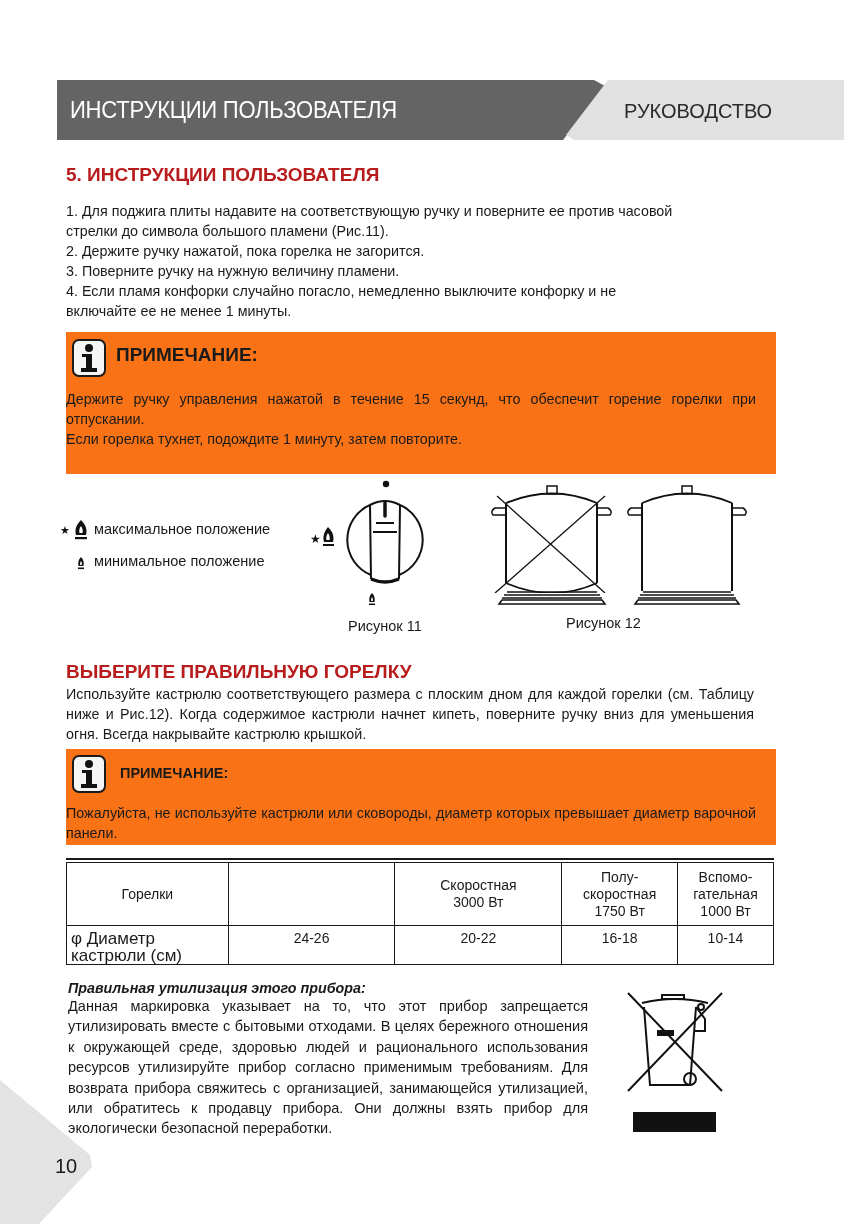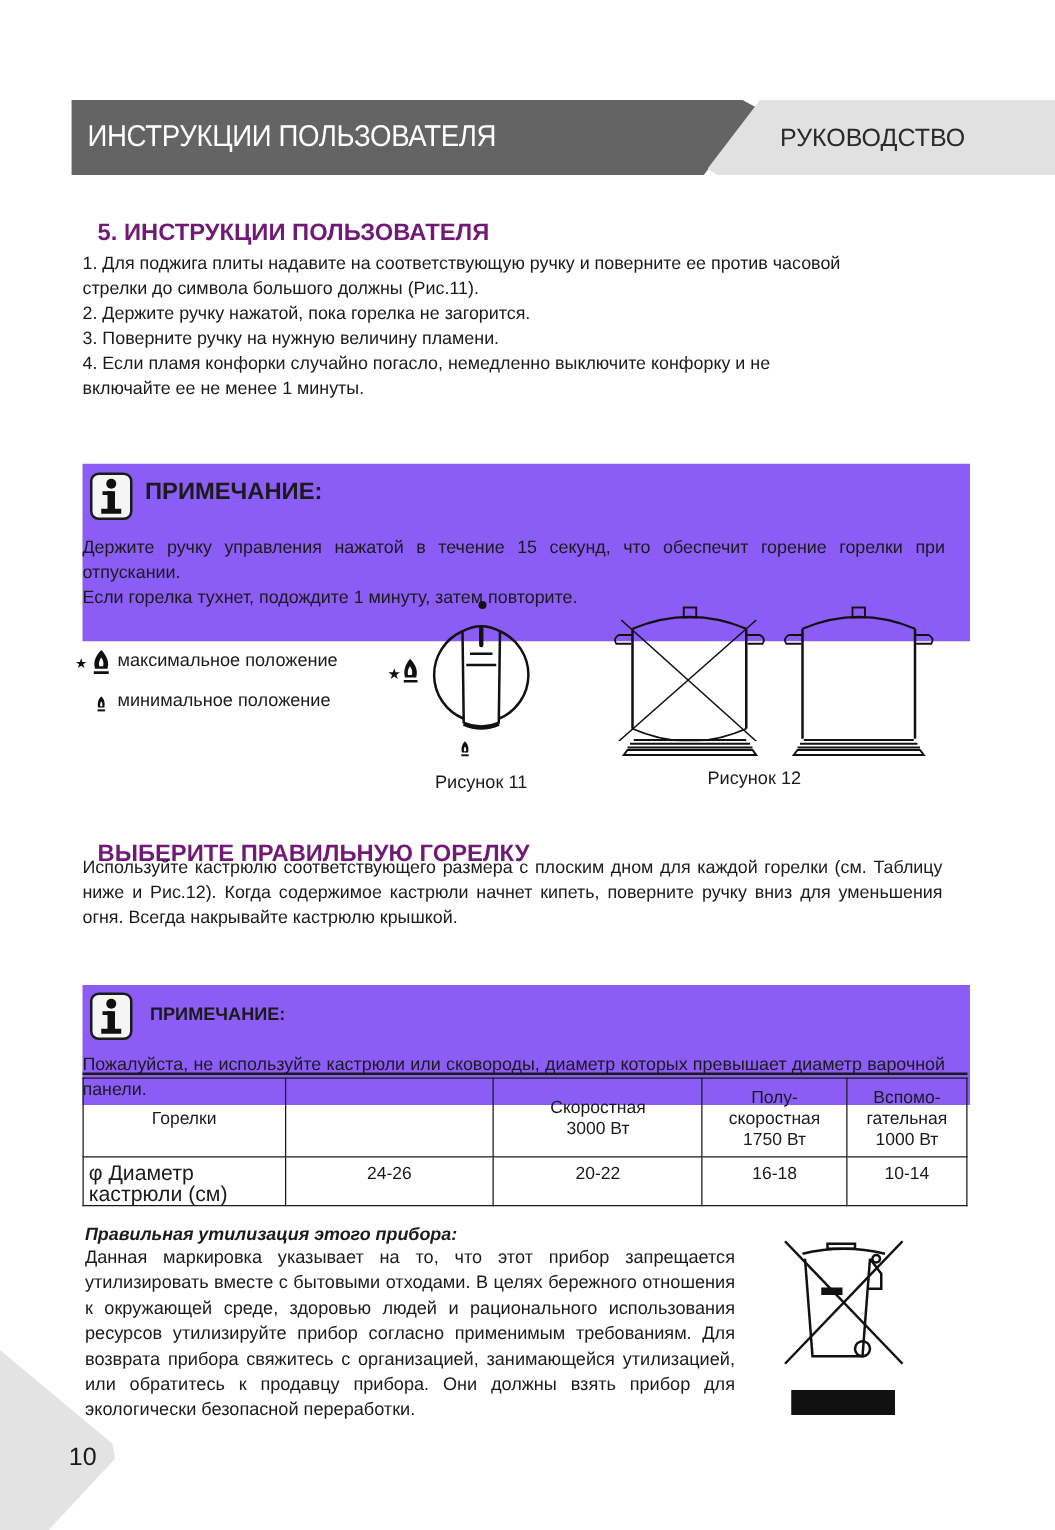--- a/index.html
+++ b/index.html
@@ -20,25 +20,25 @@
     left: 70px; top: 96px; font-size: 24px; color: #ffffff; letter-spacing: -0.3px;
     transform: scaleX(0.92); transform-origin: left center; white-space: nowrap;
   }
   .banner-light {
     left: 566px; top: 80px; width: 278px; height: 60px;
     background: #e1e1e1;
     clip-path: polygon(42px 0, 278px 0, 278px 60px, 8px 60px, 0 55px);
   }
   .banner-sub { left: 624px; top: 100px; font-size: 20px; color: #2a2a2a; white-space: nowrap; }
 
-  h2.sec { margin: 12px; font-size: 19px; font-weight: bold; color: #701a75; white-space: nowrap; }
+  h2.sec { margin: 0; font-size: 19px; font-weight: bold; color: #b91c1c; white-space: nowrap; }
   .p { font-size: 14.3px; line-height: 20px; margin: 0; }
   .justify { text-align: justify; text-align-last: left; }
 
-  .note-box { background: #8b5cf6; margin-top: 39px; }
+  .note-box { background: #f97316; }
   .info-icon {
     width: 34px; height: 38px; border: 2px solid #1a1a1a; border-radius: 7px;
     background: #f5f5f5; box-sizing: border-box; position: absolute;
   }
   .info-icon .dot { position: absolute; left: 11px; top: 3px; width: 8px; height: 8px; border-radius: 50%; background: #111; }
   .info-icon .stem { position: absolute; left: 12px; top: 13px; width: 6px; height: 15px; background: #111; }
   .info-icon .base { position: absolute; left: 7px; top: 27px; width: 16px; height: 4px; background: #111; }
   .info-icon .cap { position: absolute; left: 8px; top: 13px; width: 8px; height: 3px; background: #111; }
 
   .note-title { font-weight: bold; color: #1a1a1a; white-space: nowrap; }
@@ -66,21 +66,21 @@
 <body>
 
 <div class="abs banner-dark"></div>
 <div class="abs banner-title">ИНСТРУКЦИИ ПОЛЬЗОВАТЕЛЯ</div>
 <div class="abs banner-light"></div>
 <div class="abs banner-sub">РУКОВОДСТВО</div>
 
 <h2 class="abs sec" style="left:66px; top:164px;">5. ИНСТРУКЦИИ ПОЛЬЗОВАТЕЛЯ</h2>
 <div class="abs" style="left:66px; top:201px; width:700px;">
   <p class="p">1. Для поджига плиты надавите на соответствующую ручку и поверните ее против часовой</p>
-  <p class="p">стрелки до символа большого должны (Рис.11).</p>
+  <p class="p">стрелки до символа большого пламени (Рис.11).</p>
   <p class="p">2. Держите ручку нажатой, пока горелка не загорится.</p>
   <p class="p">3. Поверните ручку на нужную величину пламени.</p>
   <p class="p">4. Если пламя конфорки случайно погасло, немедленно выключите конфорку и не</p>
   <p class="p">включайте ее не менее 1 минуты.</p>
 </div>
 
 <div class="abs note-box" style="left:66px; top:332px; width:710px; height:142px;">
   <div class="info-icon" style="left:6px; top:7px;">
     <span class="dot"></span>
       <span class="cap"></span>

